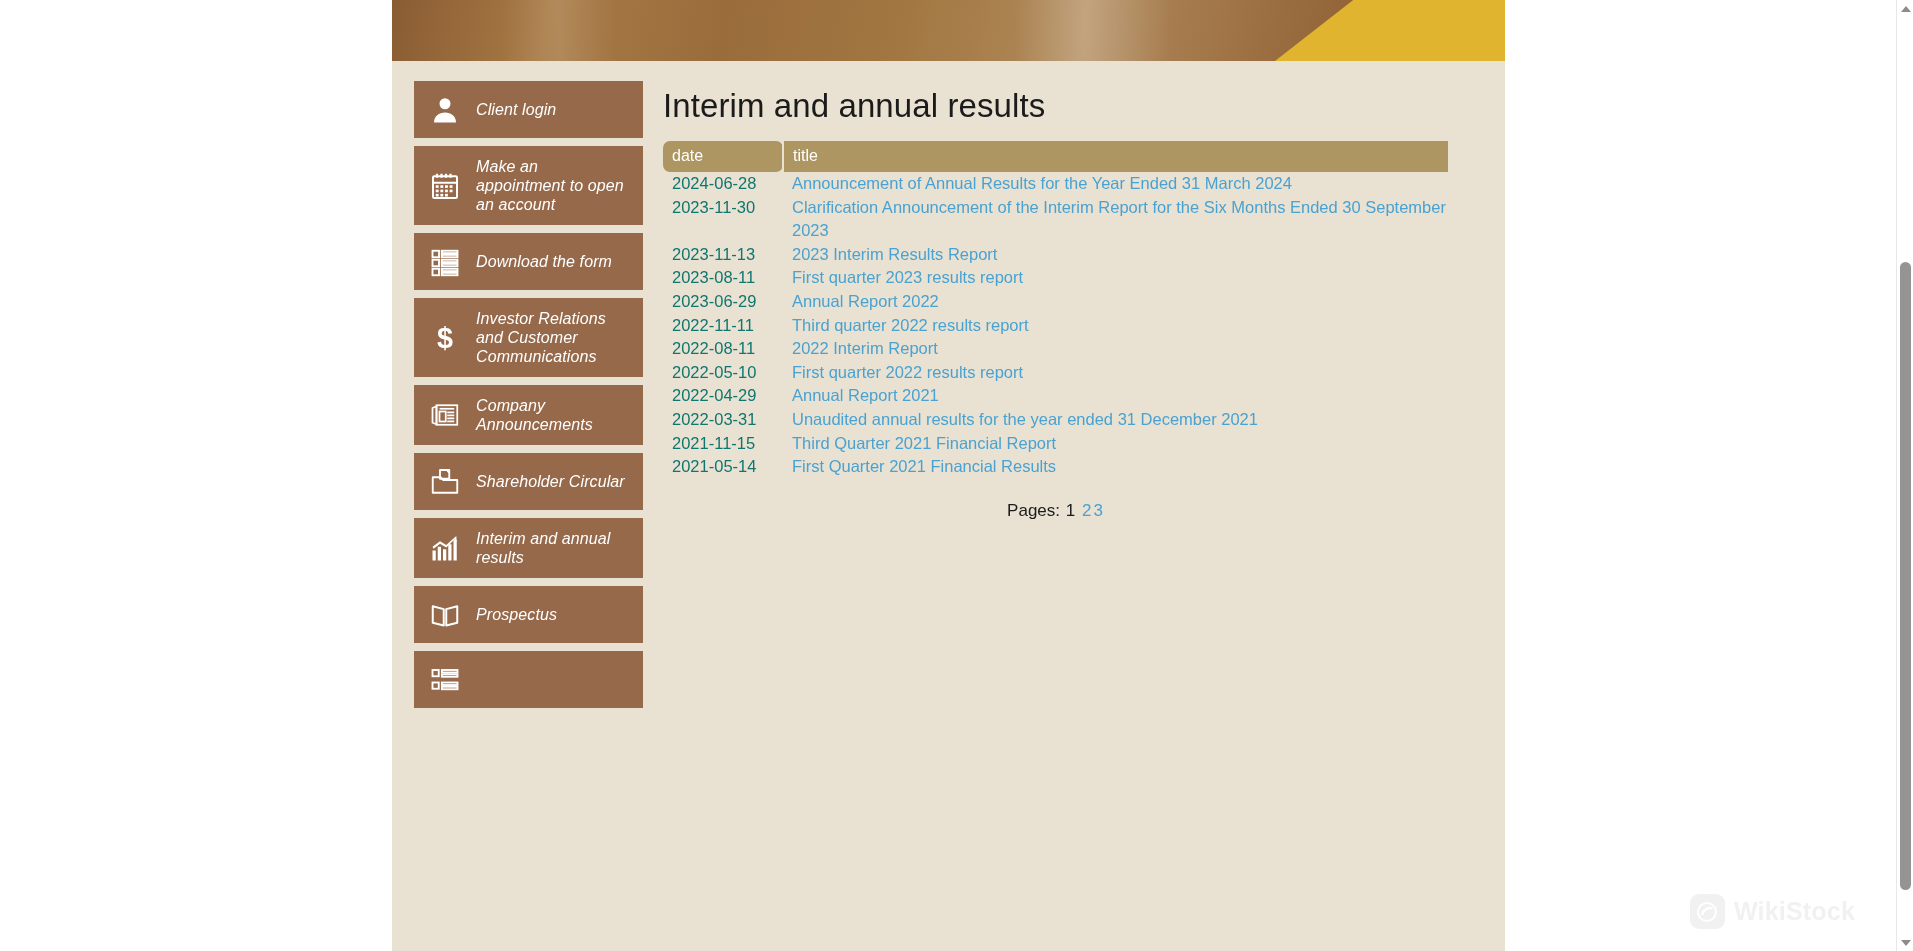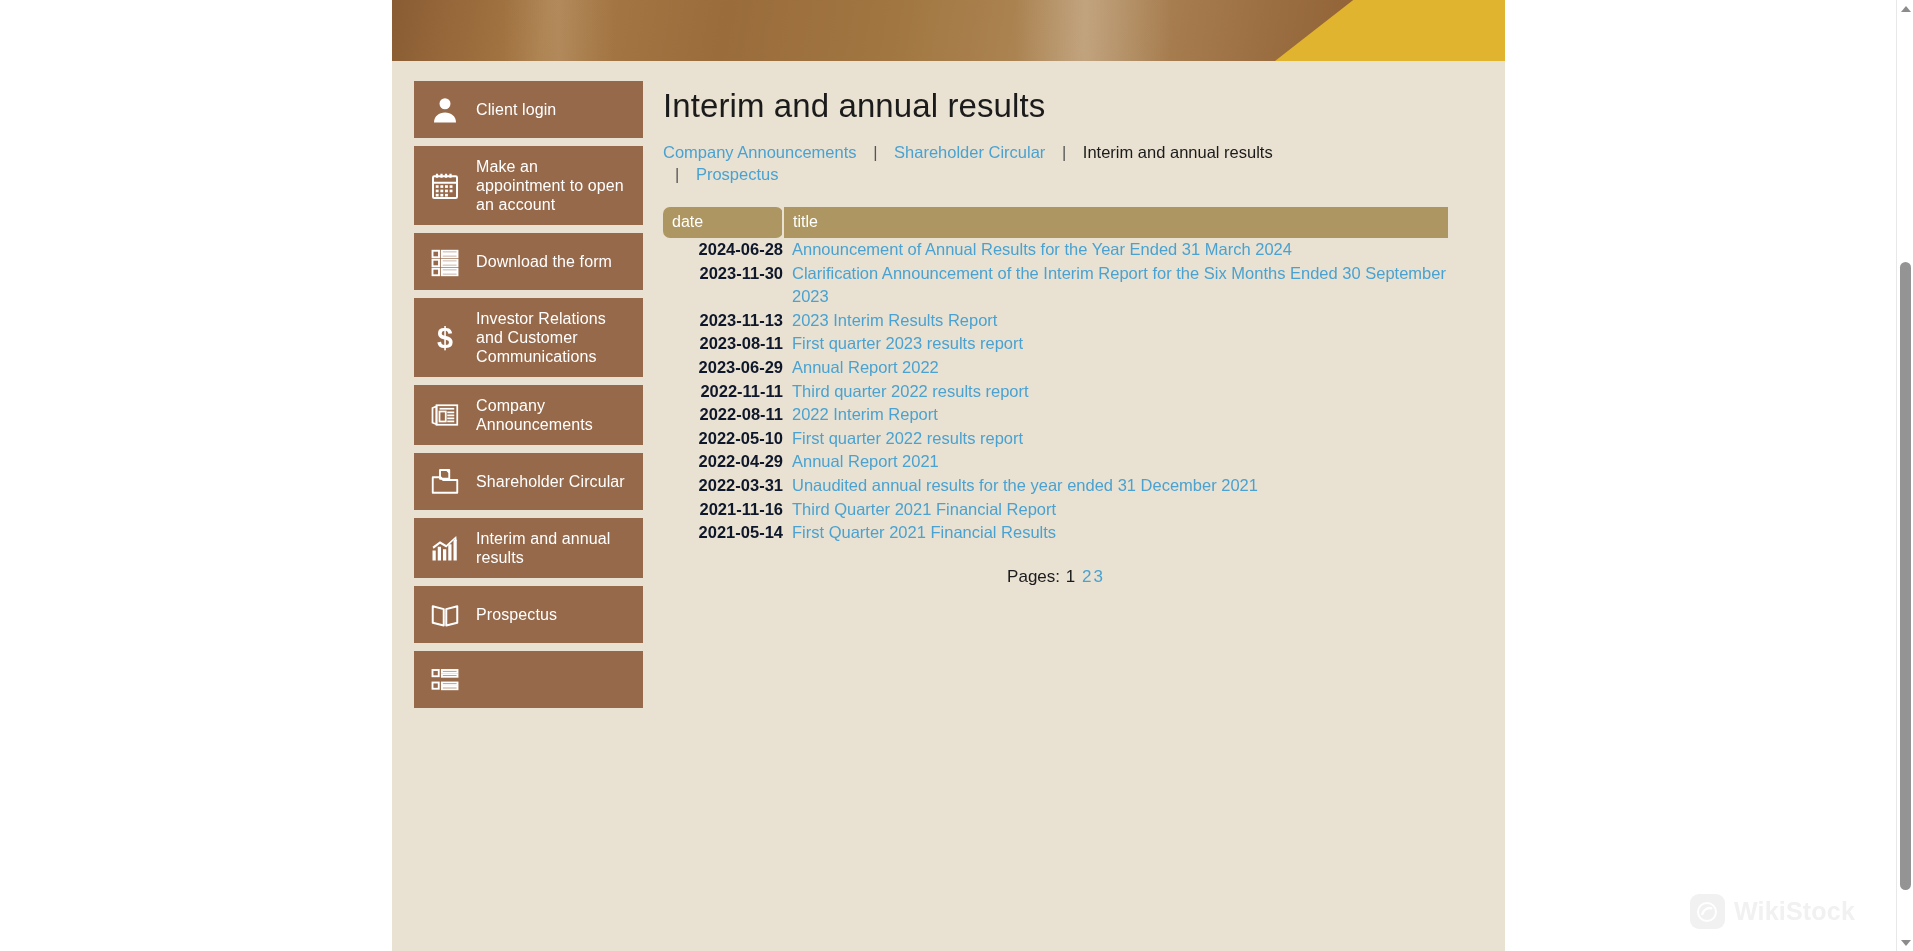--- a/index.html
+++ b/index.html
@@ -79,20 +79,21 @@
     flex:0 0 34px;
     width:34px; height:34px;
     display:flex; align-items:center; justify-content:center;
   }
   .nav-icon svg{ display:block; }
   .nav-label{
     font-size:16px;
     line-height:19px;
     color:#ffffff;
     letter-spacing:.1px;
+    font-style:italic;
   }
 
   
   .content{
     flex:1 1 auto;
     min-width:0;
     padding-top:4px;
   }
   .page-title{
     font-size:33px;
@@ -141,25 +142,24 @@
     border-radius:7px;
   }
   .results-table tbody td{
     font-size:16.5px;
     line-height:23.6px;
     padding:0 0 0 9px;
     vertical-align:top;
     background:transparent;
   }
   .results-table tbody td.cell-date{
-    color:#0f172a;
+    color:#0f766e;
     white-space:nowrap;
-    text-align:right;
+    text-align:left;
     padding-left:9px;
-    font-weight:bold;
   }
   .results-table tbody td.cell-title a{
     color:#49a2d1;
     text-decoration:none;
     cursor:pointer;
   }
 
   
   .pager{
     width:785px;
@@ -381,29 +381,20 @@
           </span>
           <span class="nav-label"></span>
         </a>
 
       </nav>
 
       <main class="content">
 
         <h1 class="page-title">Interim and annual results</h1>
 
-        <div class="breadcrumb">
-          <a>Company Announcements</a>
-          <span class="sep">|</span>
-          <a>Shareholder Circular</a>
-          <span class="sep">|</span>
-          <span class="current">Interim and annual results</span>
-          <span class="sep">|</span>
-          <a>Prospectus</a>
-        </div>
 
         <table class="results-table">
           <thead>
             <tr>
               <th class="col-date">date</th>
               <th class="col-title">title</th>
             </tr>
           </thead>
           <tbody id="table-body">
               <tr>
@@ -440,21 +431,21 @@
               </tr>
               <tr>
                 <td class="cell-date">2022-04-29</td>
                 <td class="cell-title"><a>Annual Report 2021</a></td>
               </tr>
               <tr>
                 <td class="cell-date">2022-03-31</td>
                 <td class="cell-title"><a>Unaudited annual results for the year ended 31 December 2021</a></td>
               </tr>
               <tr>
-                <td class="cell-date">2021-11-16</td>
+                <td class="cell-date">2021-11-15</td>
                 <td class="cell-title"><a>Third Quarter 2021 Financial Report</a></td>
               </tr>
               <tr>
                 <td class="cell-date">2021-05-14</td>
                 <td class="cell-title"><a>First Quarter 2021 Financial Results</a></td>
               </tr>
             </tbody>
         </table>
 
         <div class="pager">

